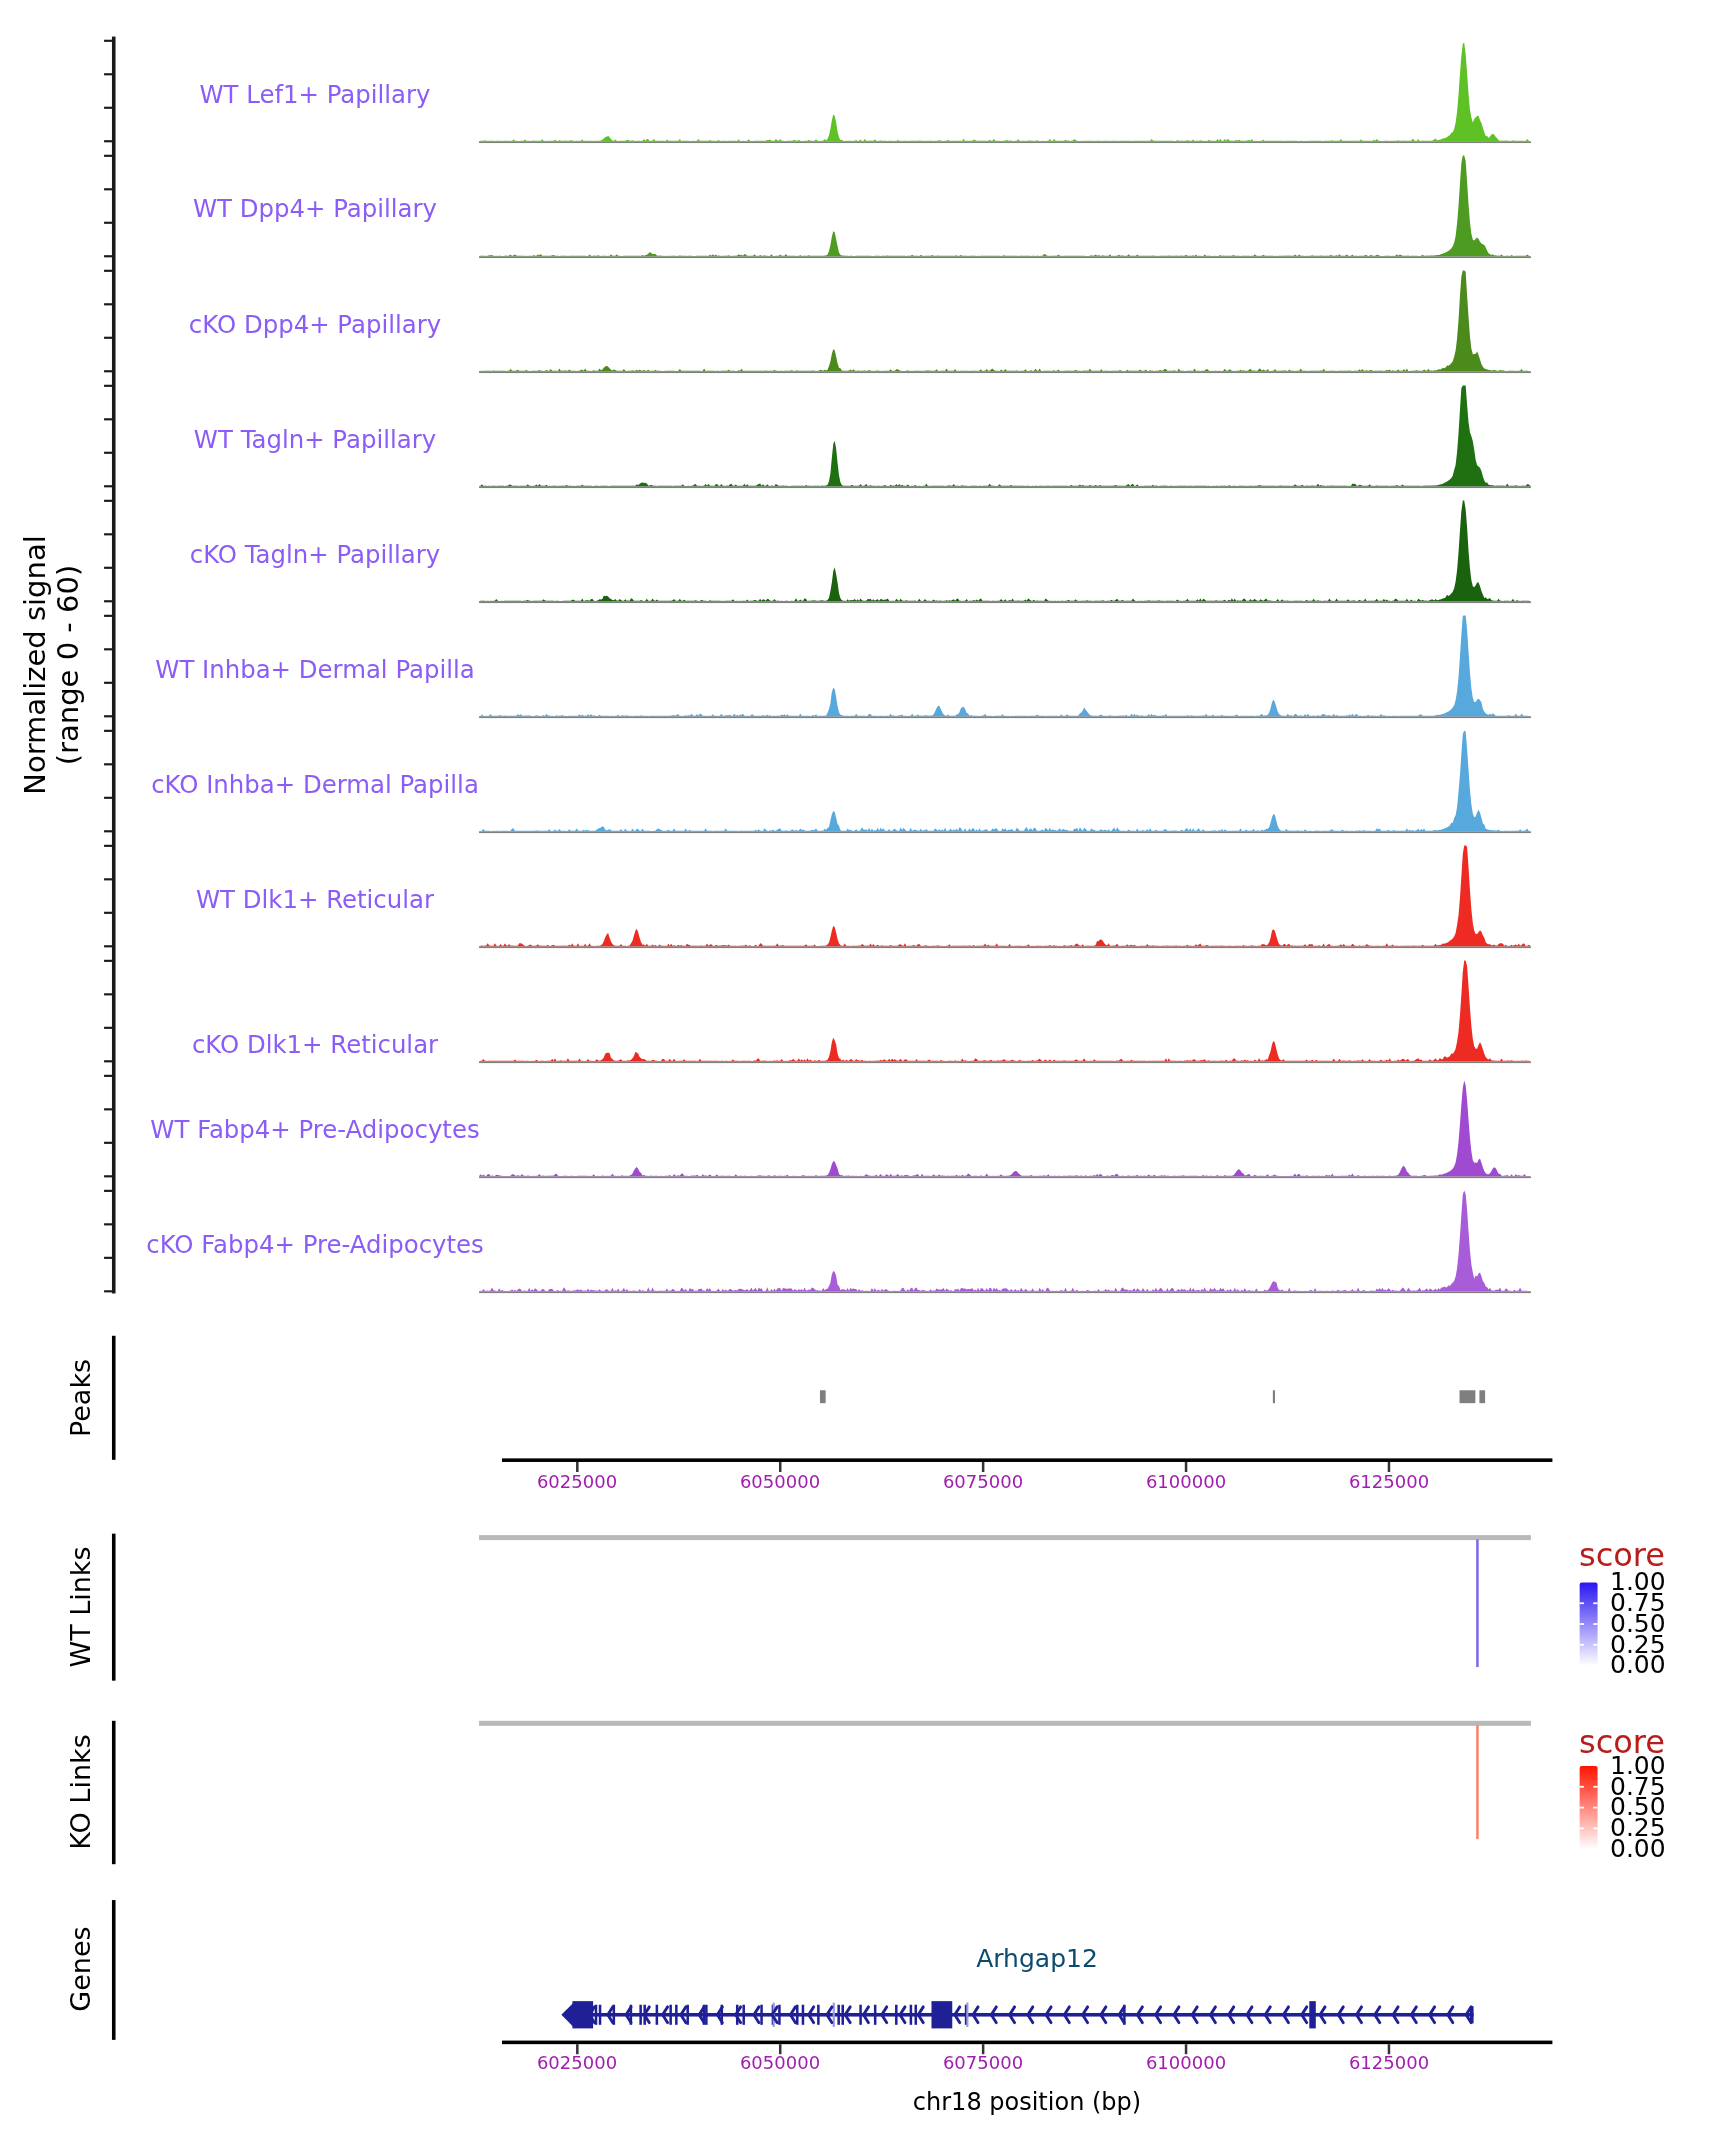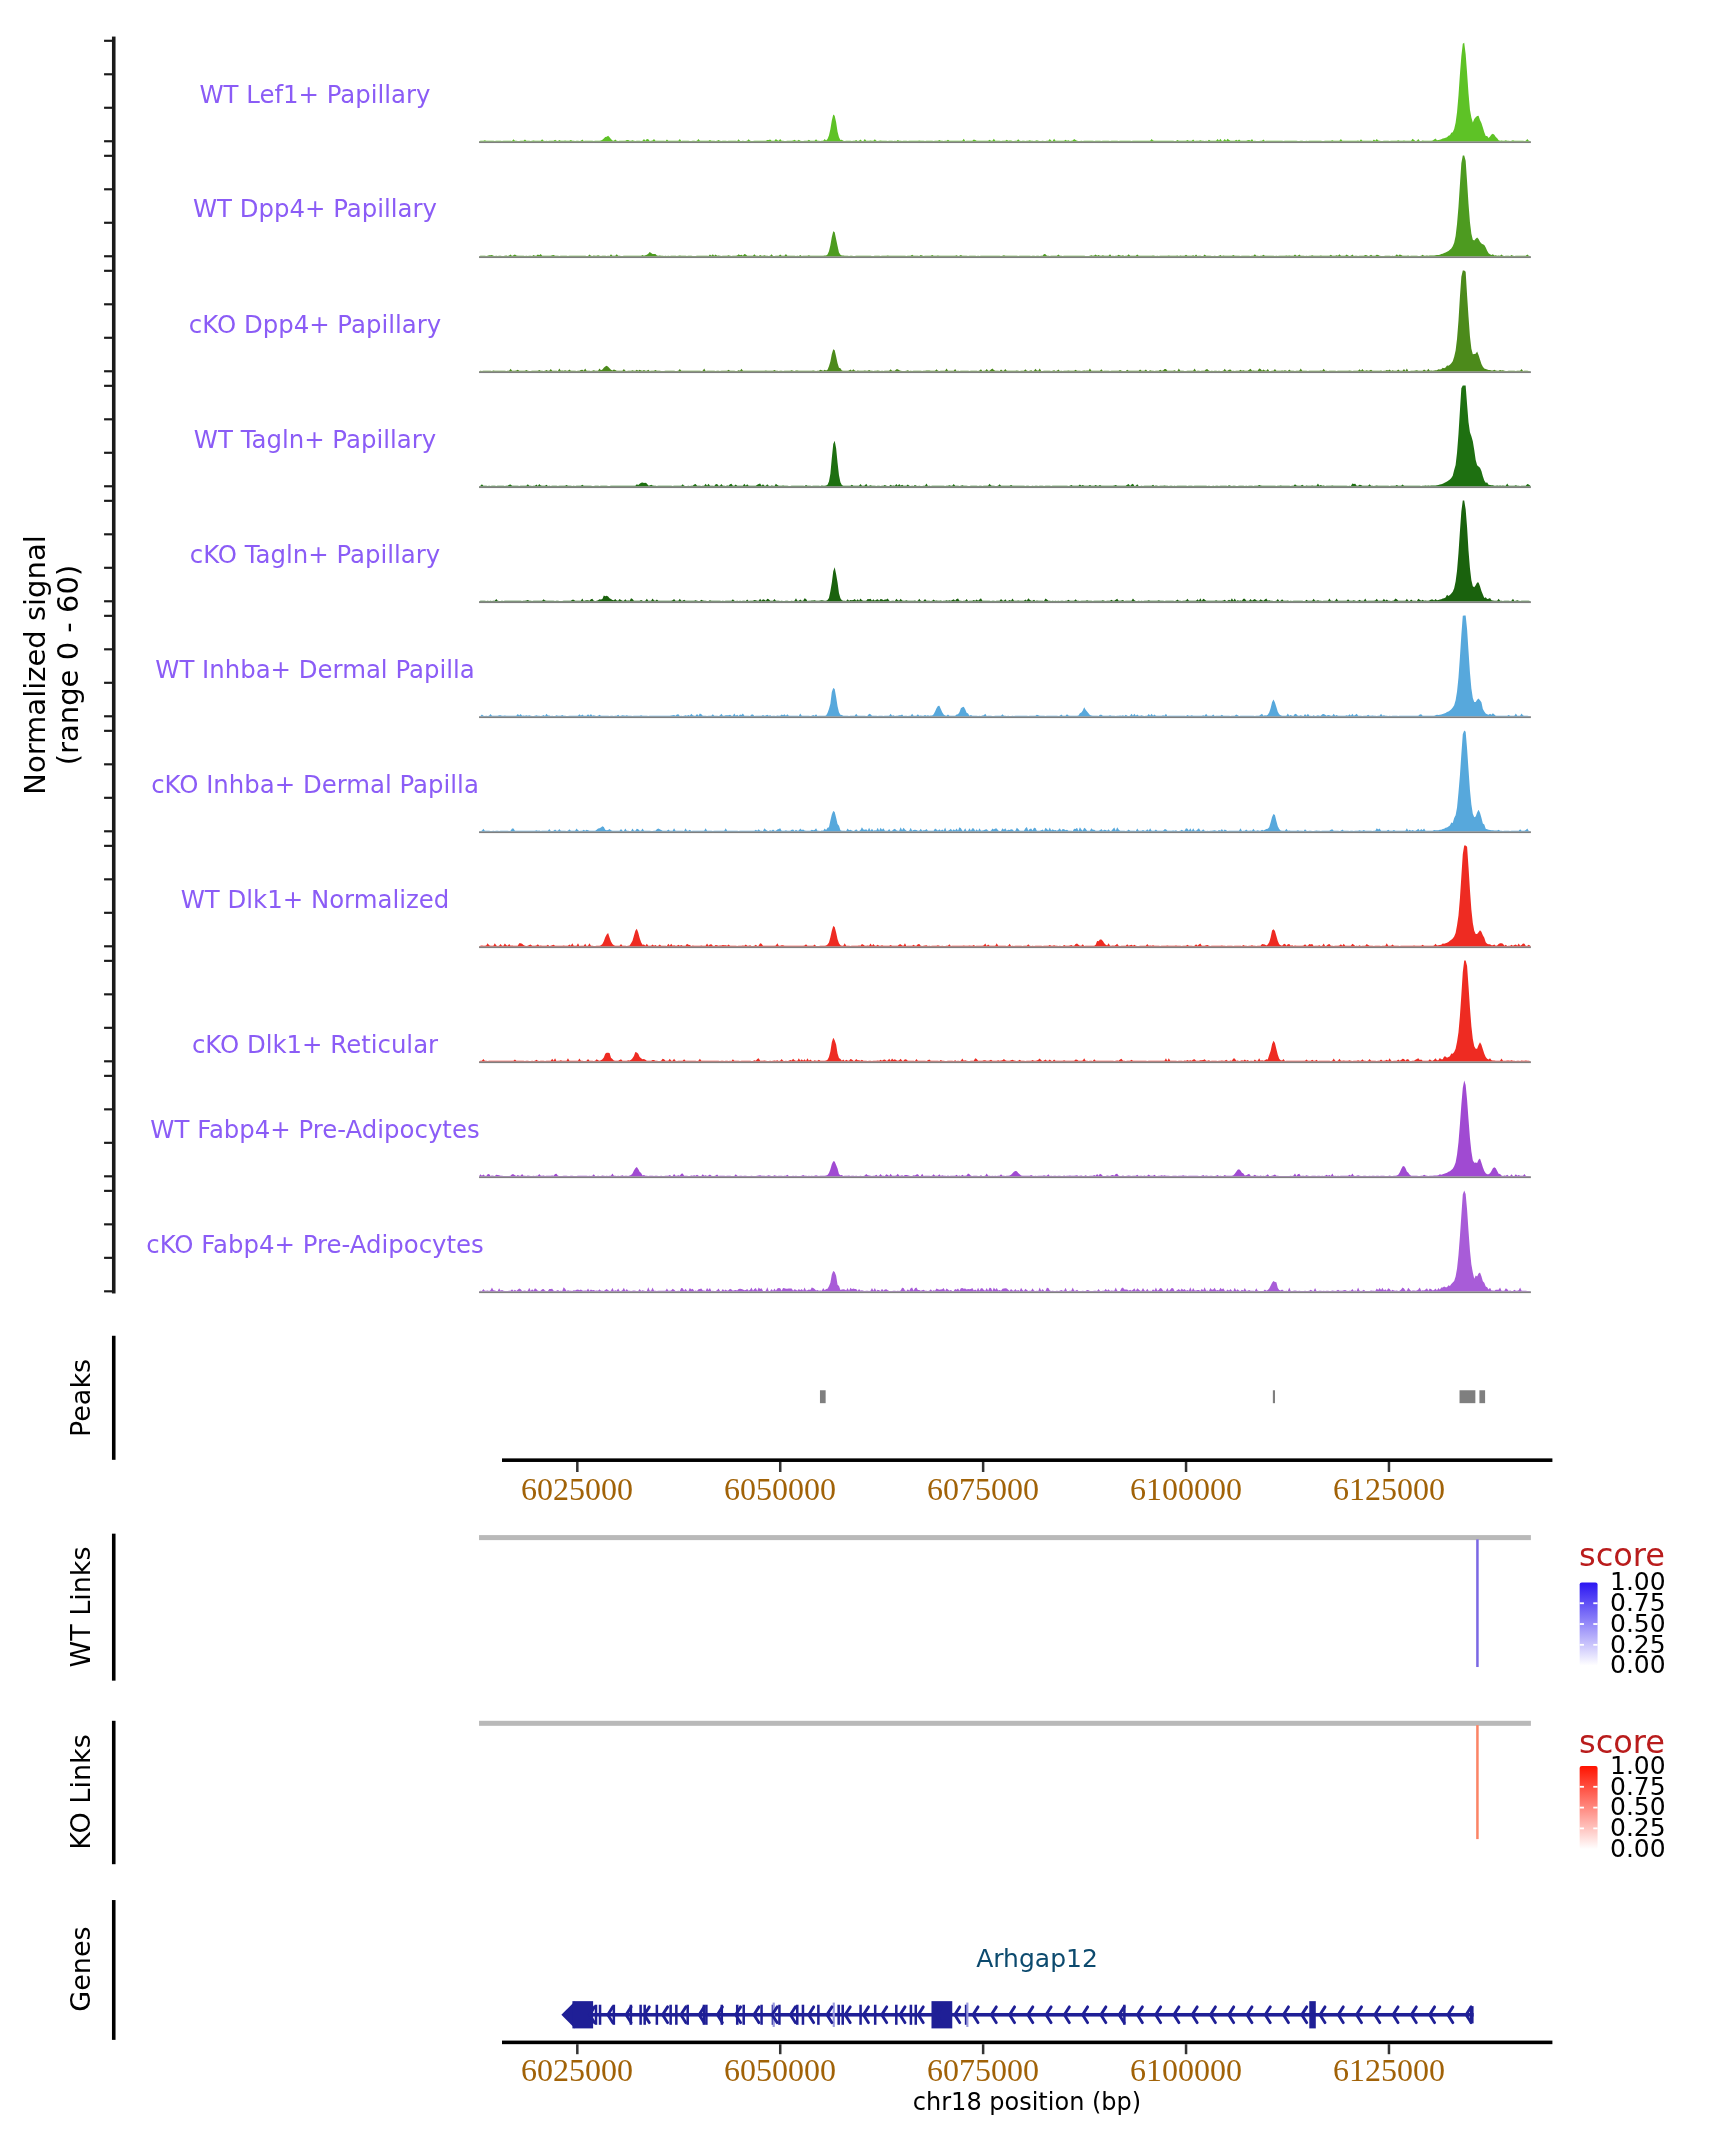--- a/index.html
+++ b/index.html
@@ -5,21 +5,21 @@
   html,body{margin:0;padding:0;background:#fff;}
   .fig{position:relative;width:1721px;height:2151px;background:#fff;
        font-family:"DejaVu Sans","Liberation Sans",sans-serif;color:#000;overflow:hidden;}
   .fig svg{position:absolute;left:0;top:0;}
   .tracklab{position:absolute;left:100px;width:430px;height:33px;line-height:33px;
             text-align:center;font-size:24.4px;color:#8b5cf6;white-space:nowrap;}
   .vlab{position:absolute;transform:translate(-50%,-50%) rotate(-90deg);white-space:nowrap;
         font-size:27px;color:#000;}
   .ylab{position:absolute;transform:translate(-50%,-50%) rotate(-90deg);text-align:center;
         font-size:29px;line-height:33px;color:#000;white-space:nowrap;}
-  .xt{position:absolute;transform:translateX(-50%);font-size:32px;color:#a16207;white-space:nowrap;font-family:Liberation Serif, serif;}
+  .xt{position:absolute;transform:translateX(-50%);font-size:18px;color:#a21caf;white-space:nowrap;}
   .xlabel{position:absolute;transform:translateX(-50%);font-size:24px;color:#000;white-space:nowrap;}
   .genename{position:absolute;transform:translateX(-50%);font-size:25px;color:#0c4a6e;white-space:nowrap;margin-left:12px;}
   .scoretitle{position:absolute;transform:translateX(-50%);font-size:32px;color:#b91c1c;white-space:nowrap;}
   .leglab{position:absolute;font-size:25px;line-height:25px;color:#000;white-space:nowrap;}
 </style>
 </head>
 <body>
 
 <div class="fig">
 
@@ -234,21 +234,21 @@
     <div>(range 0 - 60)</div>
   </div>
 
   <div class="tracklab" style="top:78px;">WT Lef1+ Papillary</div>
   <div class="tracklab" style="top:192px;">WT Dpp4+ Papillary</div>
   <div class="tracklab" style="top:308px;">cKO Dpp4+ Papillary</div>
   <div class="tracklab" style="top:423px;">WT Tagln+ Papillary</div>
   <div class="tracklab" style="top:538px;">cKO Tagln+ Papillary</div>
   <div class="tracklab" style="top:653px;">WT Inhba+ Dermal Papilla</div>
   <div class="tracklab" style="top:768px;">cKO Inhba+ Dermal Papilla</div>
-  <div class="tracklab" style="top:883px;">WT Dlk1+ Normalized</div>
+  <div class="tracklab" style="top:883px;">WT Dlk1+ Reticular</div>
   <div class="tracklab" style="top:1028px;text-align:center;">cKO Dlk1+ Reticular</div>
   <div class="tracklab" style="top:1113px;">WT Fabp4+ Pre-Adipocytes</div>
   <div class="tracklab" style="top:1228px;">cKO Fabp4+ Pre-Adipocytes</div>
 
   <div class="vlab" style="left:80px;top:1398px;">Peaks</div>
   <div class="vlab" style="left:80px;top:1607px;">WT Links</div>
   <div class="vlab" style="left:80px;top:1792px;">KO Links</div>
   <div class="vlab" style="left:80px;top:1969px;">Genes</div>
 
   <div class="xt" style="left:577px;top:1471px;">6025000</div>

